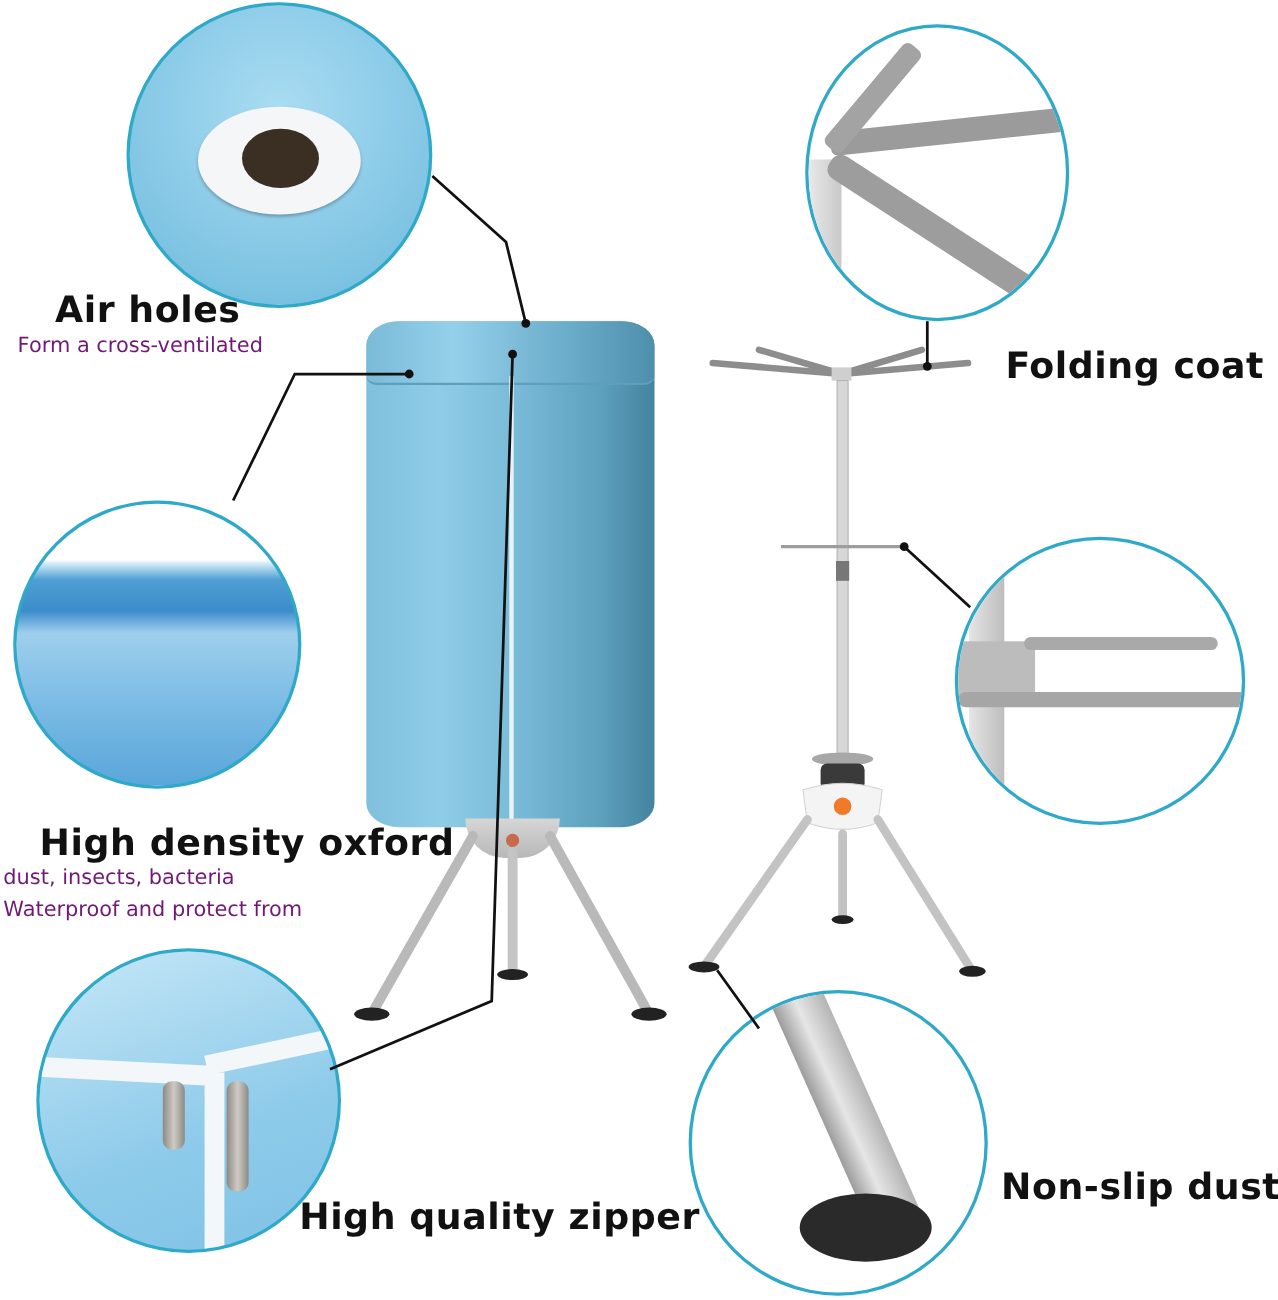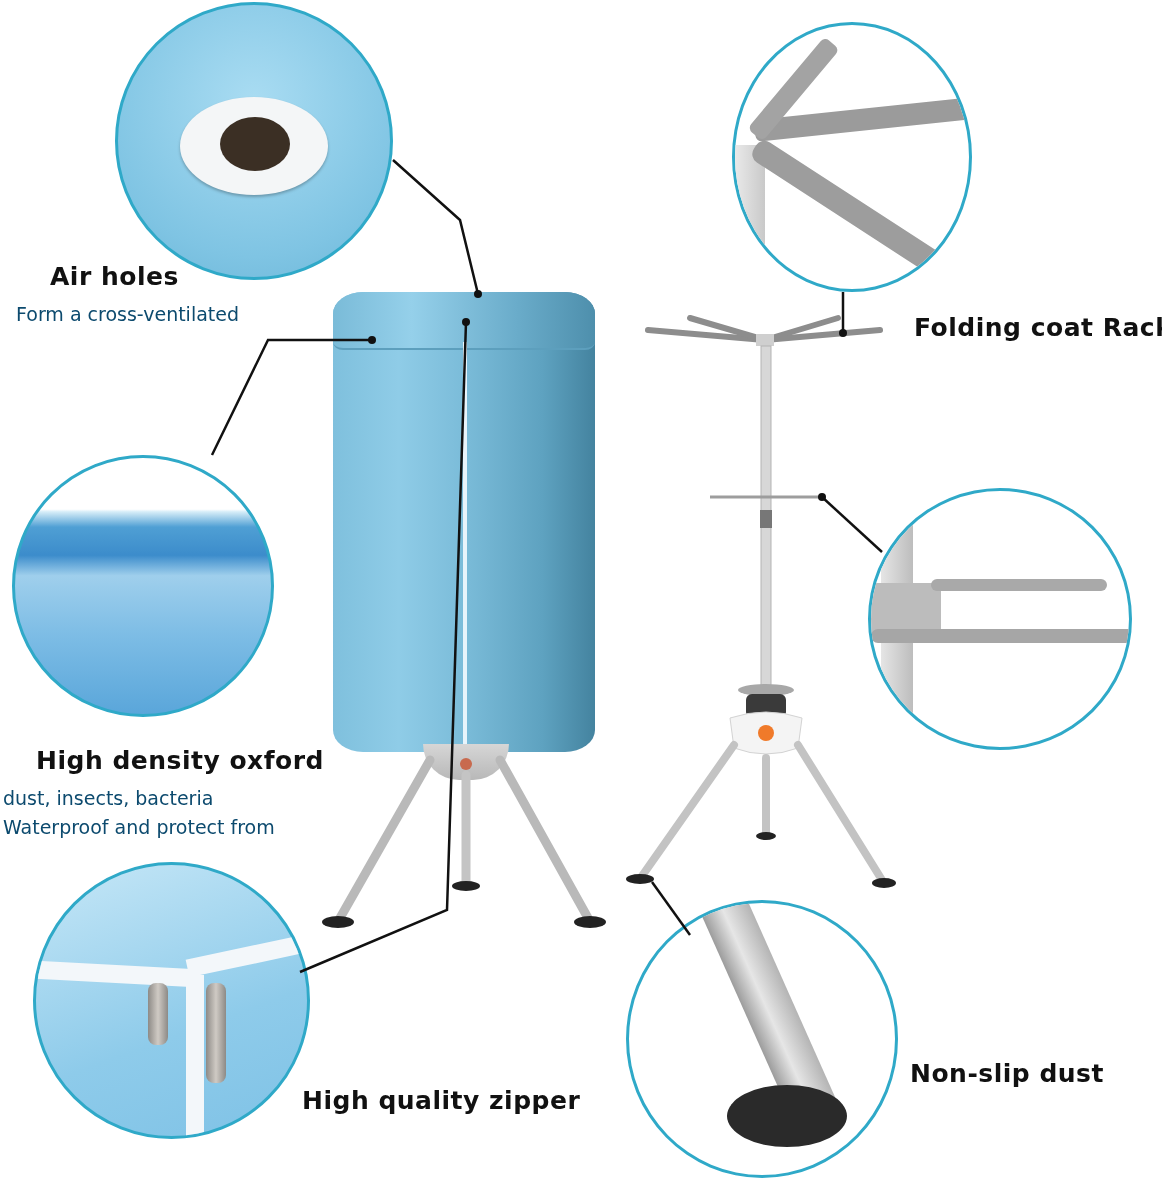--- a/index.html
+++ b/index.html
@@ -1,21 +1,21 @@
 <!DOCTYPE html>
 <html><head>
   <meta charset="utf-8">
   <style>
     html, body { margin: 0; padding: 0; background: #ffffff; }
     body { width: 1162px; height: 1182px; position: relative; overflow: hidden;
            font-family: "DejaVu Sans", sans-serif; color: #111; }
     .abs { position: absolute; }
     .circle { position: absolute; border-radius: 50%; border: 3px solid #2fa9c8; overflow: hidden; box-sizing: border-box; }
-    .title { position: absolute; font-weight: bold; font-size: 25px; letter-spacing: 0.5px; color: #111; white-space: nowrap; }
-    .desc { position: absolute; font-size: 19px; line-height: 29px; color: #0c4a6e; }
+    .title { position: absolute; font-weight: bold; font-size: 33px; letter-spacing: 0.5px; color: #111; white-space: nowrap; }
+    .desc { position: absolute; font-size: 19px; line-height: 29px; color: #701a75; }
     svg.overlay { position: absolute; left: 0; top: 0; }
   </style>
 </head>
 <body>
 
 <div class="circle" style="left:115px; top:2px; width:278px; height:278px; background: radial-gradient(circle at 50% 35%, #a9dcf2, #7fc4e3 70%, #6bb6d8);">
   <div class="abs" style="left:62px; top:92px; width:148px; height:98px; border-radius:50%; background:#f4f6f7; box-shadow: 0 2px 3px rgba(0,0,0,0.25);"></div>
   <div class="abs" style="left:102px; top:112px; width:70px; height:54px; border-radius:50%; background:#3b2f24;"></div>
 </div>
 
@@ -112,20 +112,20 @@
 <div class="desc" style="left:16px; top:300px;">
   <div>Form a cross-ventilated</div>
 </div>
 
 <div class="title" style="left:36px; top:746px;">High density oxford</div>
 <div class="desc" style="left:3px; top:784px;">
   <div>dust, insects, bacteria</div>
   <div>Waterproof and protect from</div>
 </div>
 
-<div class="title" style="left:302px; top:1086px;">High quality zipper</div>
+<div class="title" style="left:272px; top:1086px;">High quality zipper</div>
 
 <div class="title" style="left:914px; top:313px;">Folding coat Rack</div>
 
 <div class="title" style="left:884px; top:766px; line-height:32px;">
 </div>
 
 <div class="title" style="left:910px; top:1059px;">Non-slip dust</div>
 
 </body></html>

